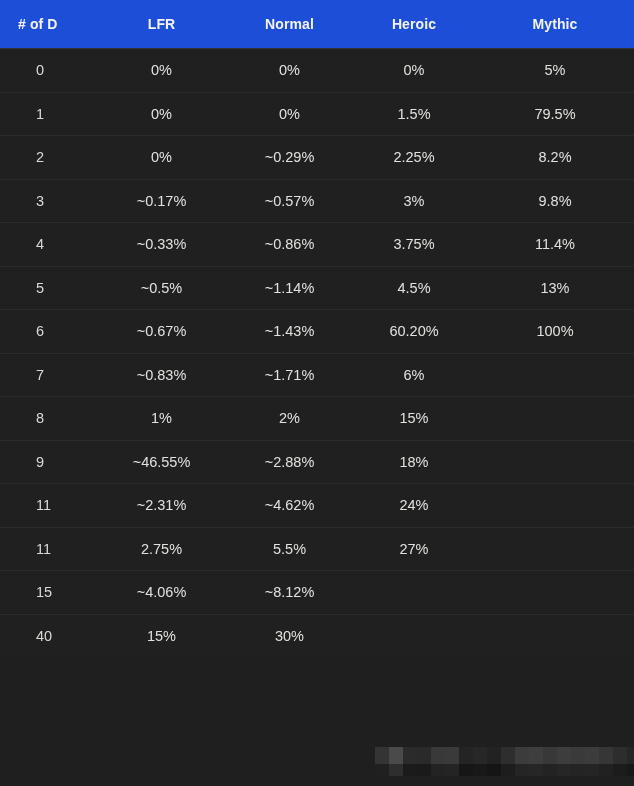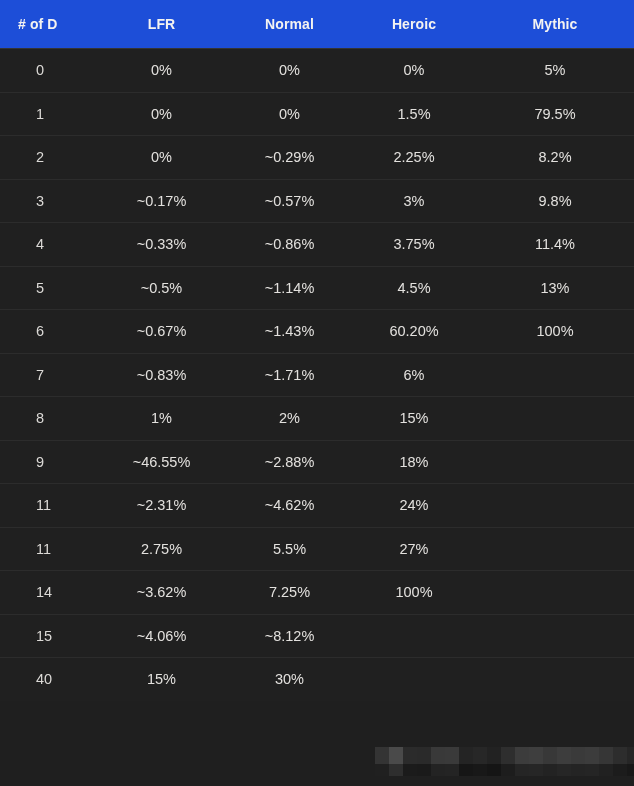--- a/index.html
+++ b/index.html
@@ -186,27 +186,20 @@
           <td>~2.31%</td>
           <td>~4.62%</td>
           <td>24%</td>
           <td></td>
         </tr>
         <tr>
           <td class="td-index">11</td>
           <td>2.75%</td>
           <td>5.5%</td>
           <td>27%</td>
-          <td></td>
-        </tr>
-        <tr>
-          <td class="td-index">14</td>
-          <td>~3.62%</td>
-          <td>7.25%</td>
-          <td>100%</td>
           <td></td>
         </tr>
         <tr>
           <td class="td-index">15</td>
           <td>~4.06%</td>
           <td>~8.12%</td>
           <td></td>
           <td></td>
         </tr>
         <tr>

